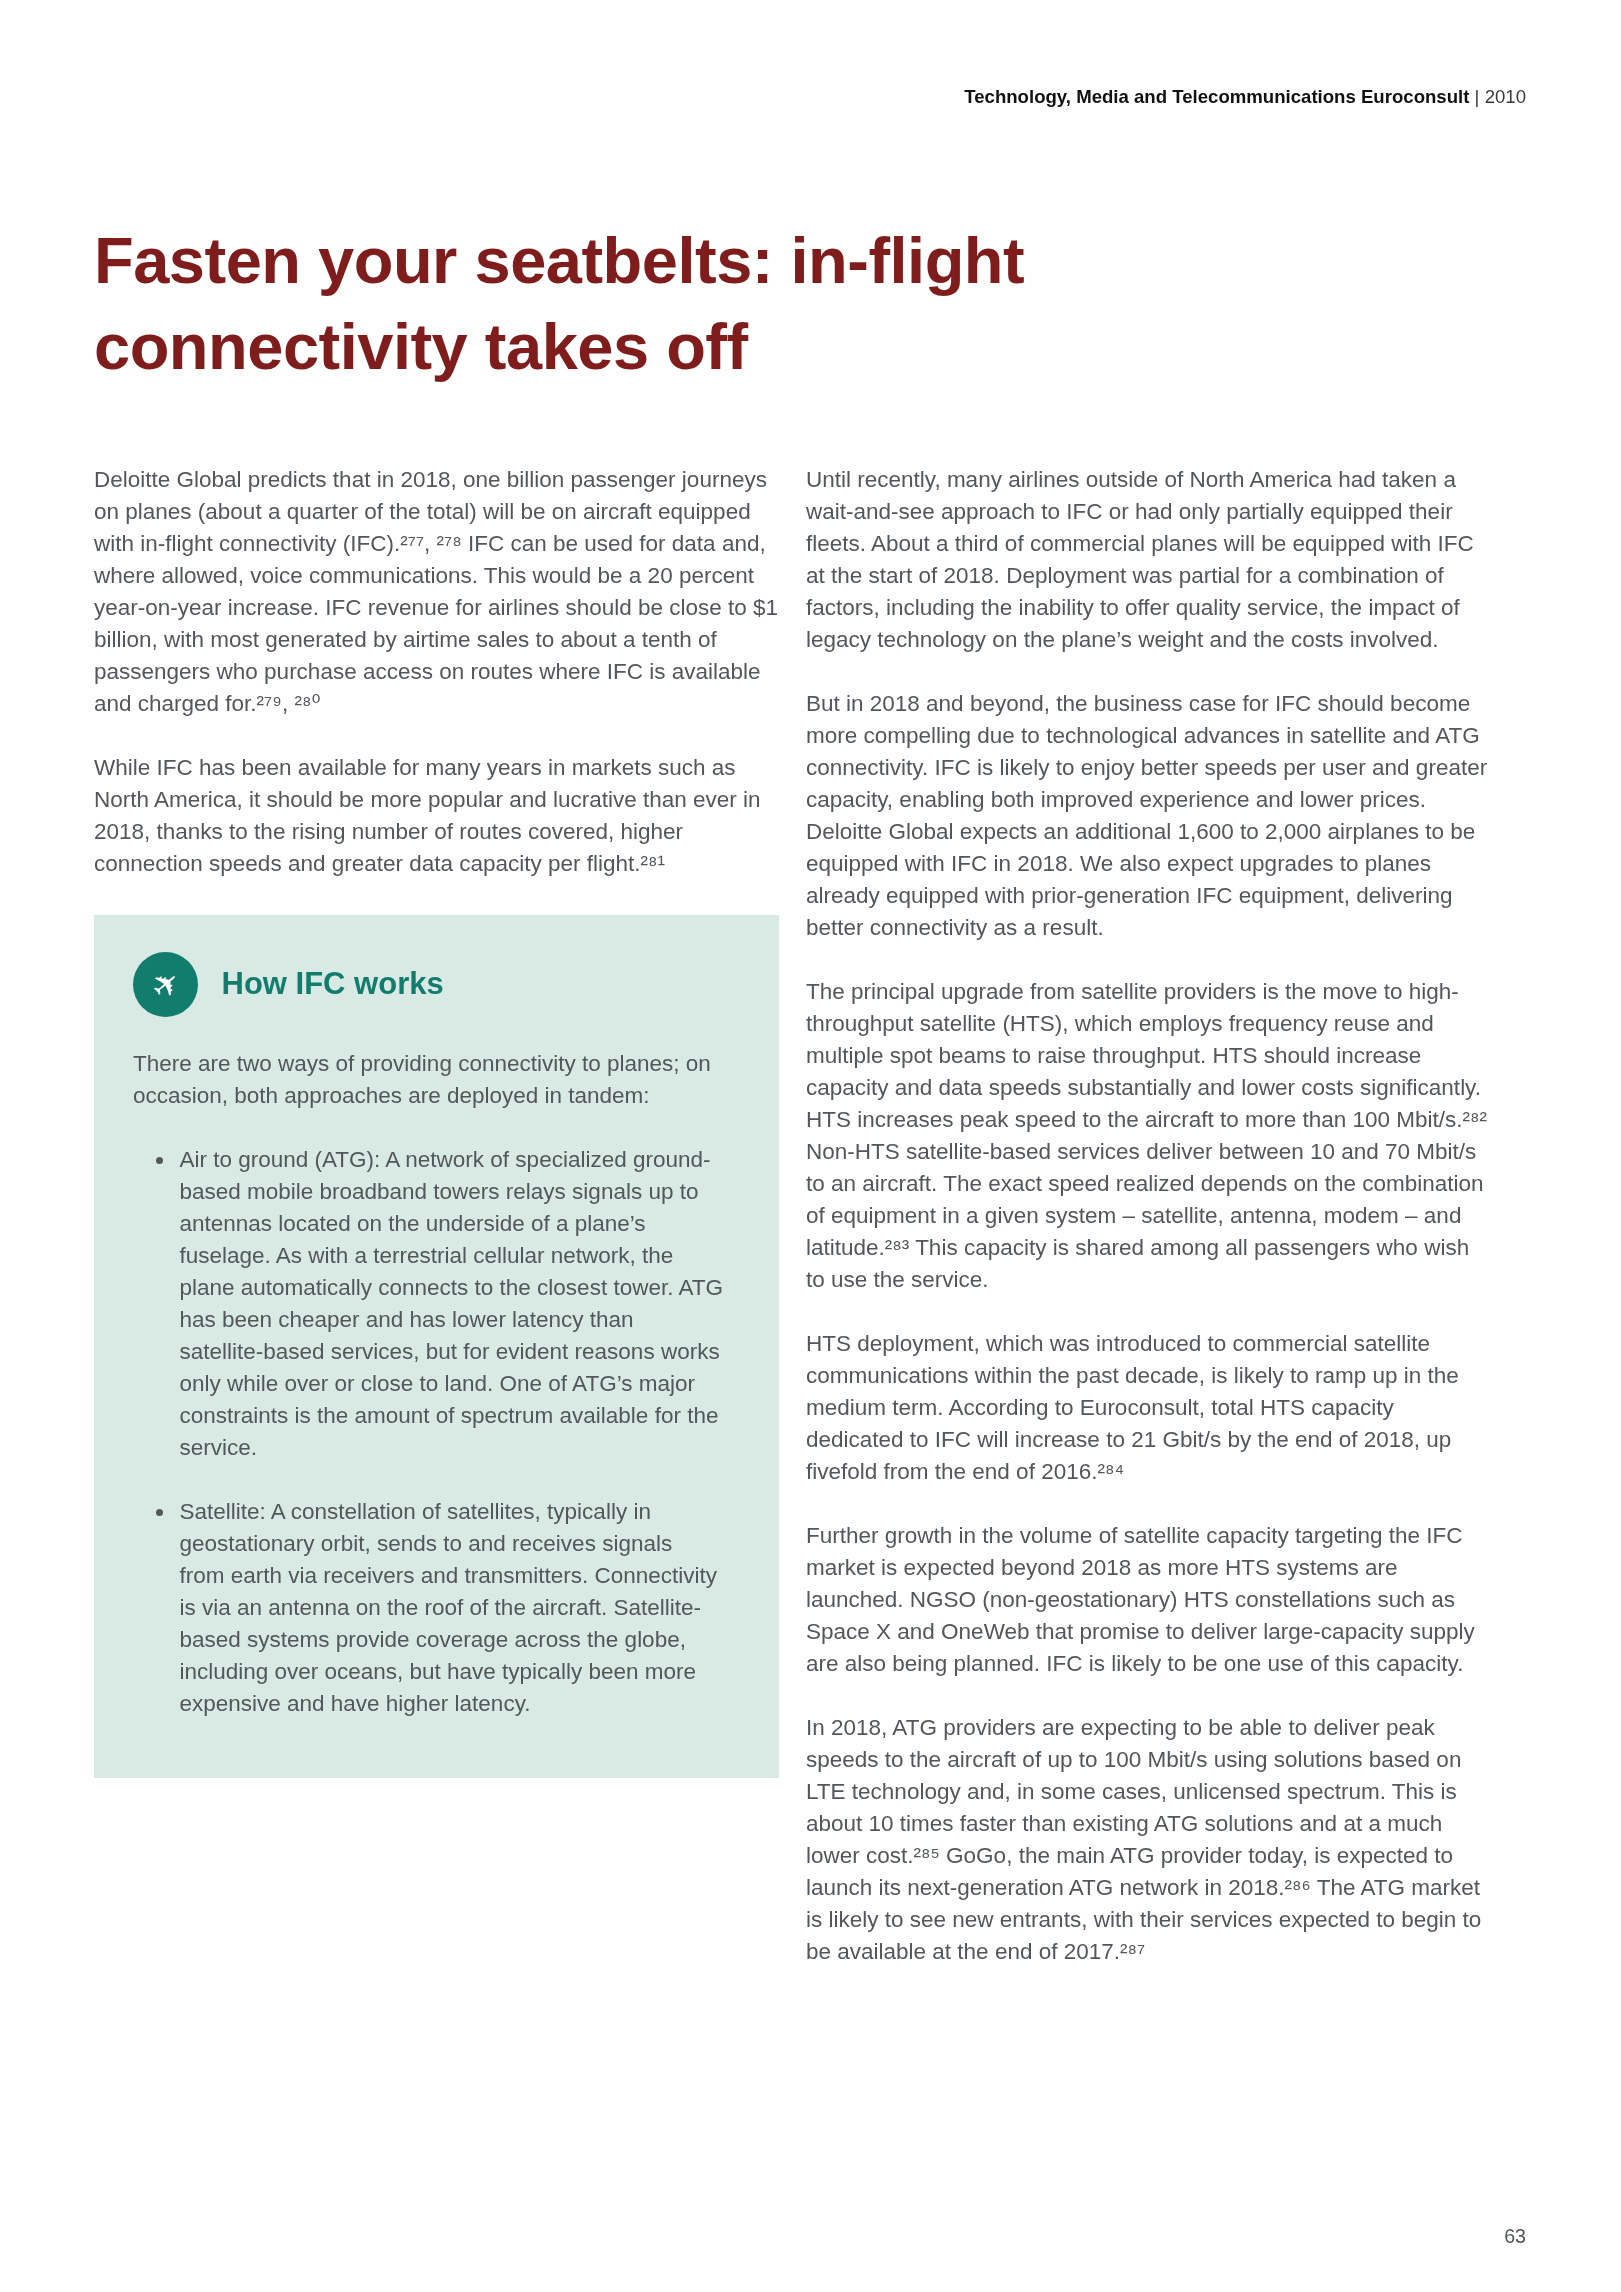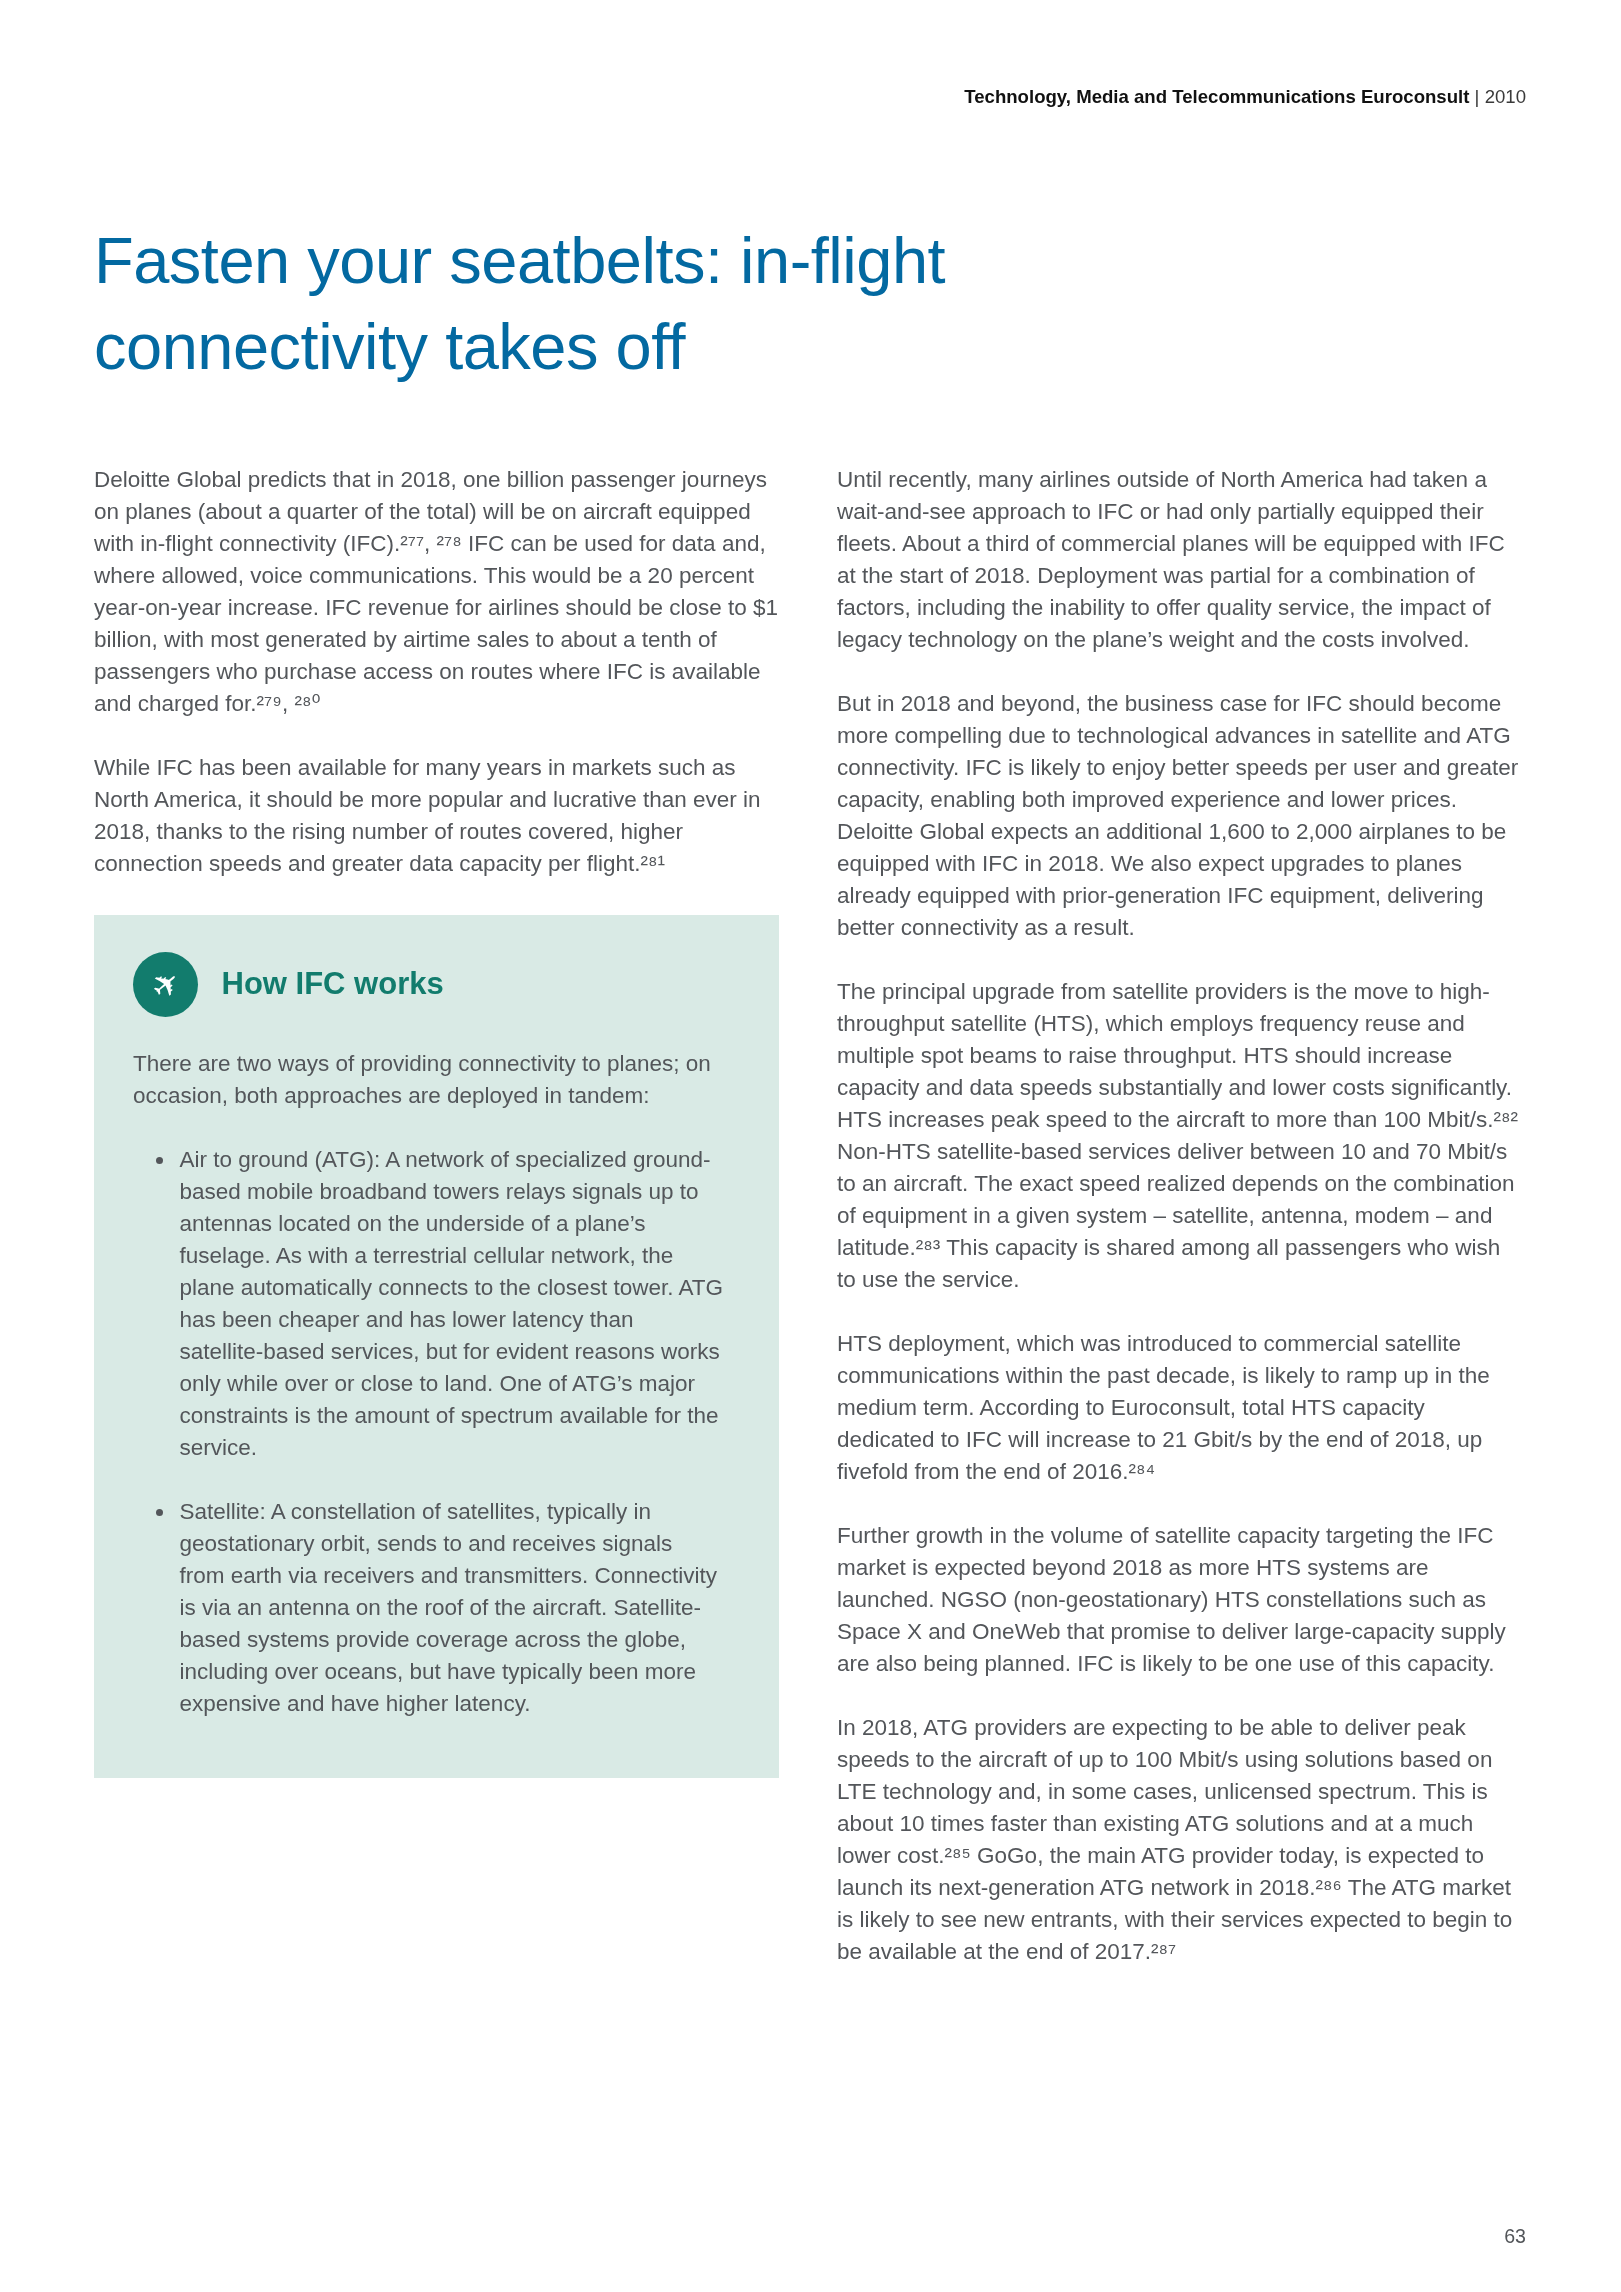--- a/index.html
+++ b/index.html
@@ -36,28 +36,28 @@
   }
   .header-sep, .header-year {
     font-weight: 400;
     color: #3a3a3a;
   }
   .title {
     margin: 0;
     padding-top: 218px;
     font-size: 65px;
     line-height: 1.32;
-    font-weight: 400;
-    color: #0369a1;
+    font-weight: 700;
+    color: #7f1d1d;
     letter-spacing: -0.5px;
   }
   .title-line { display: block; }
   .columns {
     display: flex;
-    gap: 58px;
+    gap: 27px;
     margin-top: 74px;
   }
   .col {
     width: 685px;
     font-size: 22.5px;
     line-height: 32px;
   }
   .col p {
     margin: 0 0 32px 0;
   }

